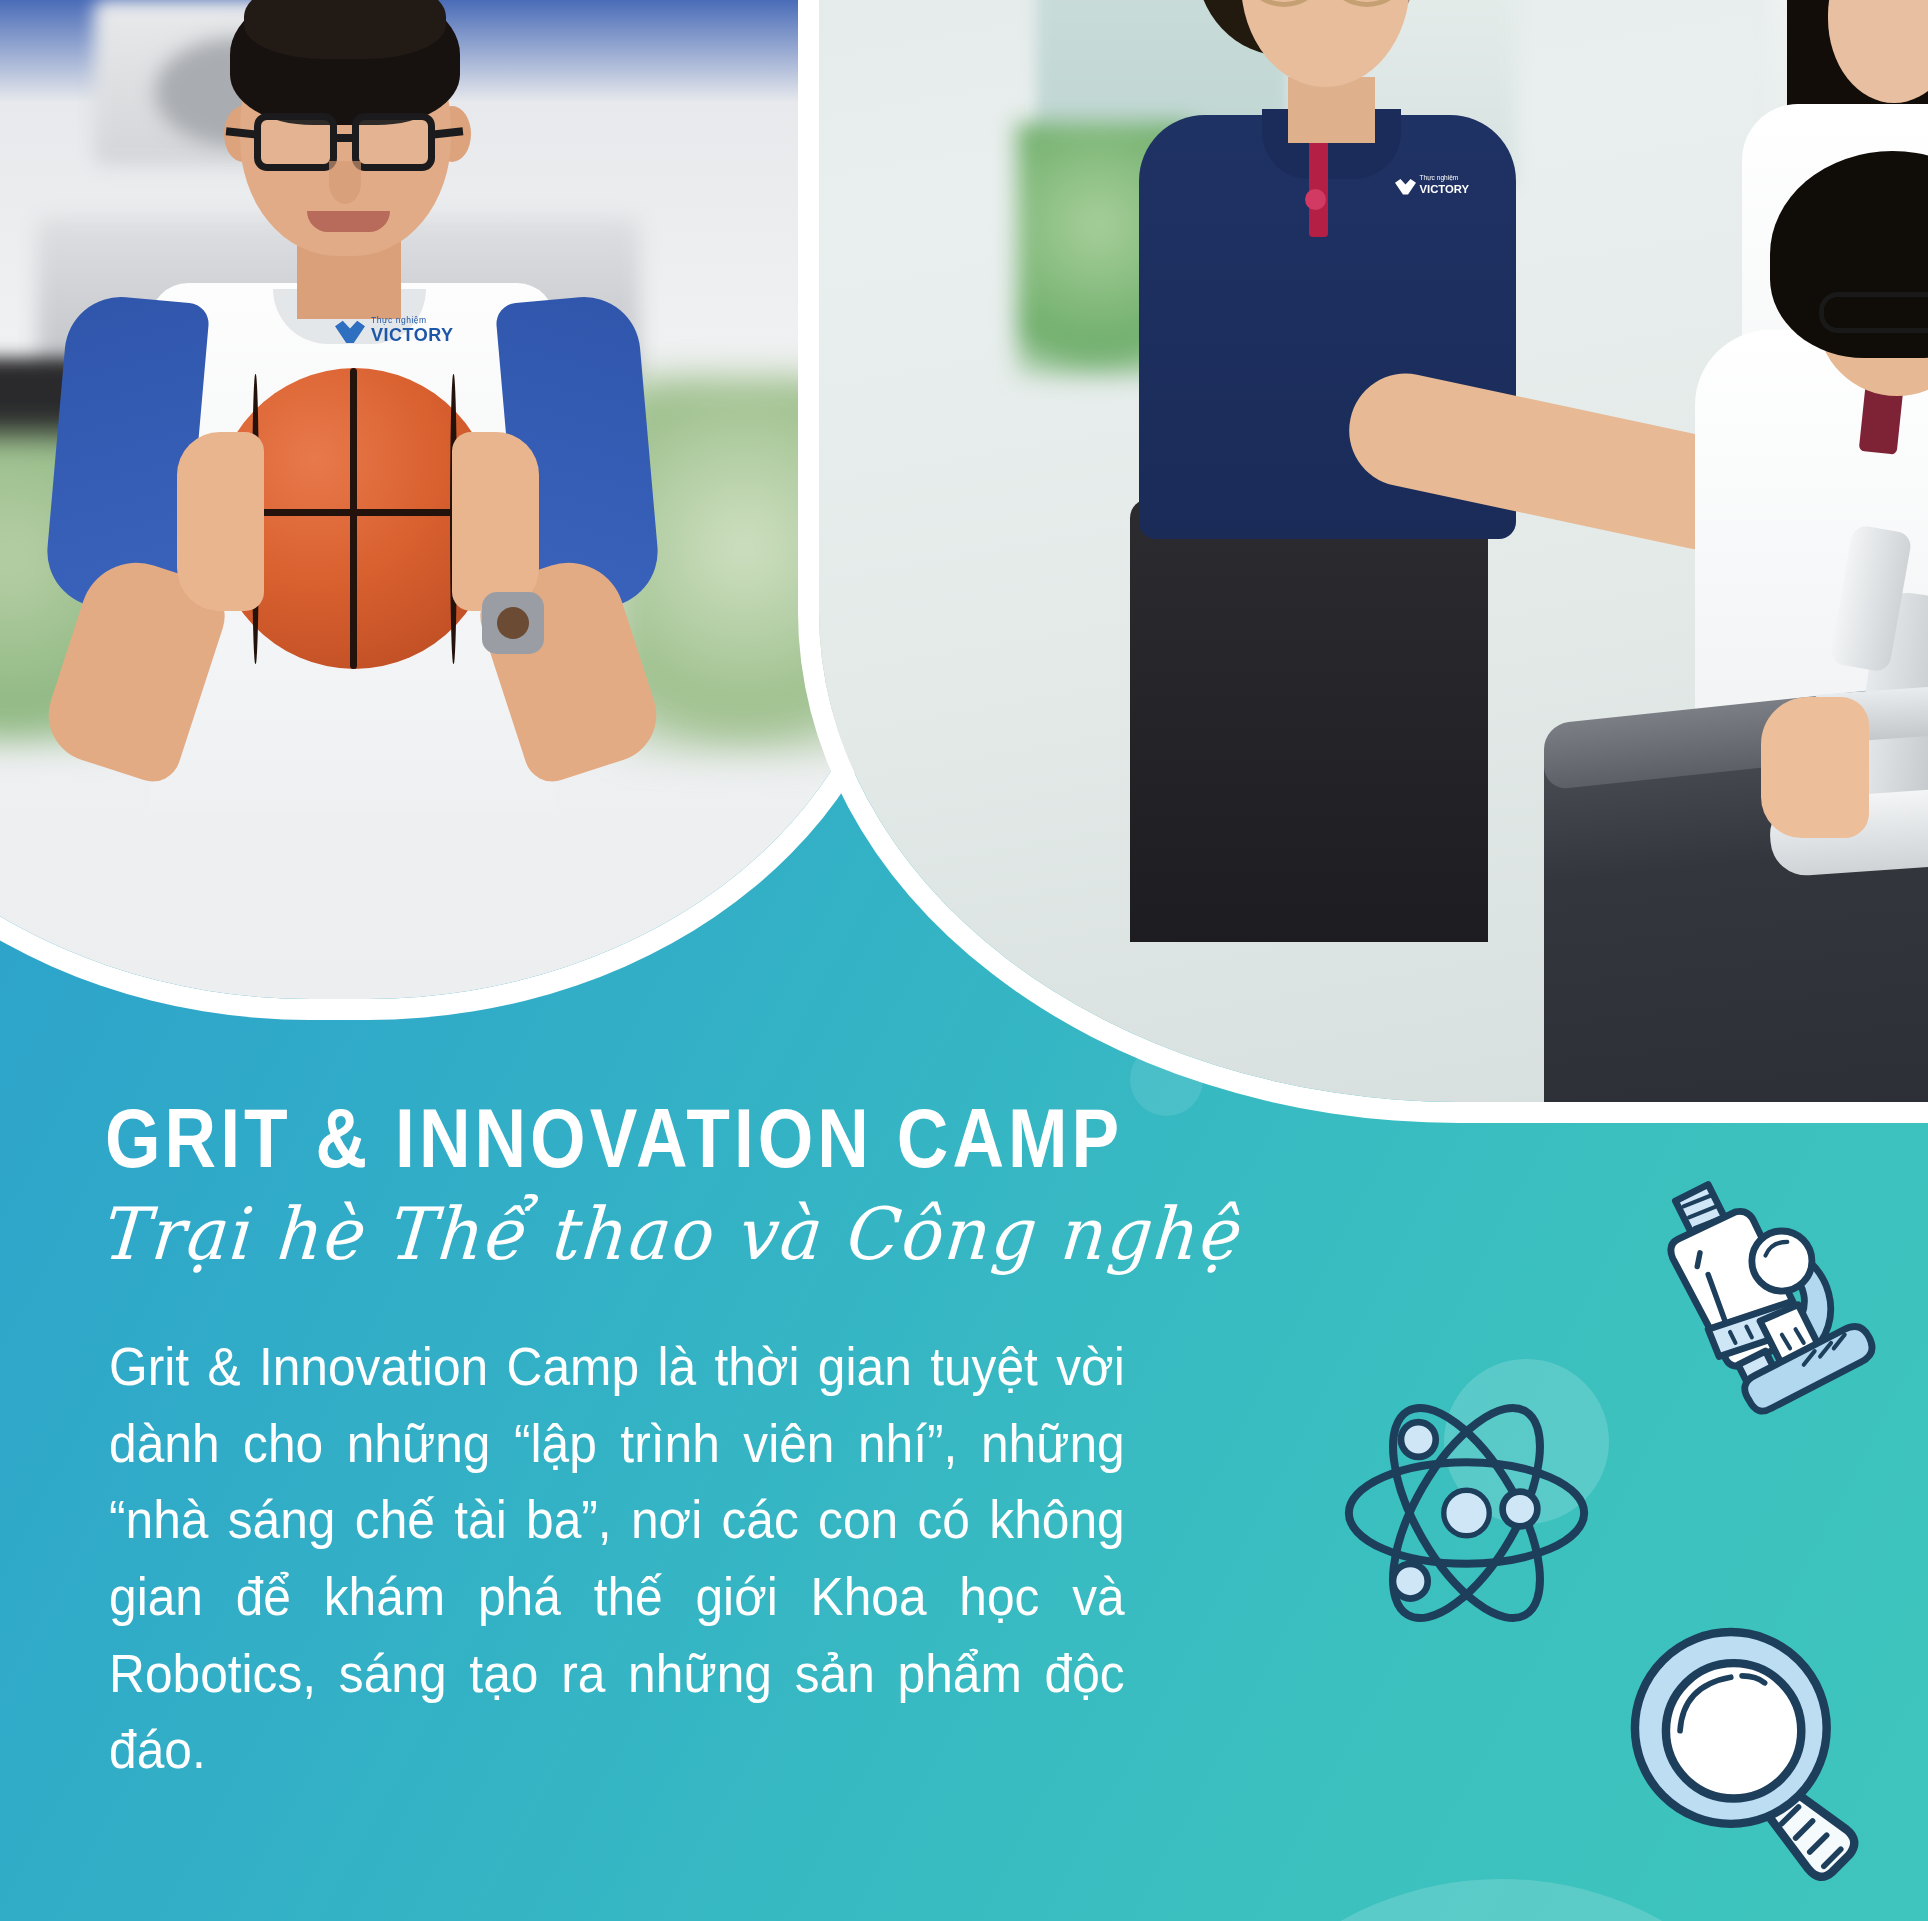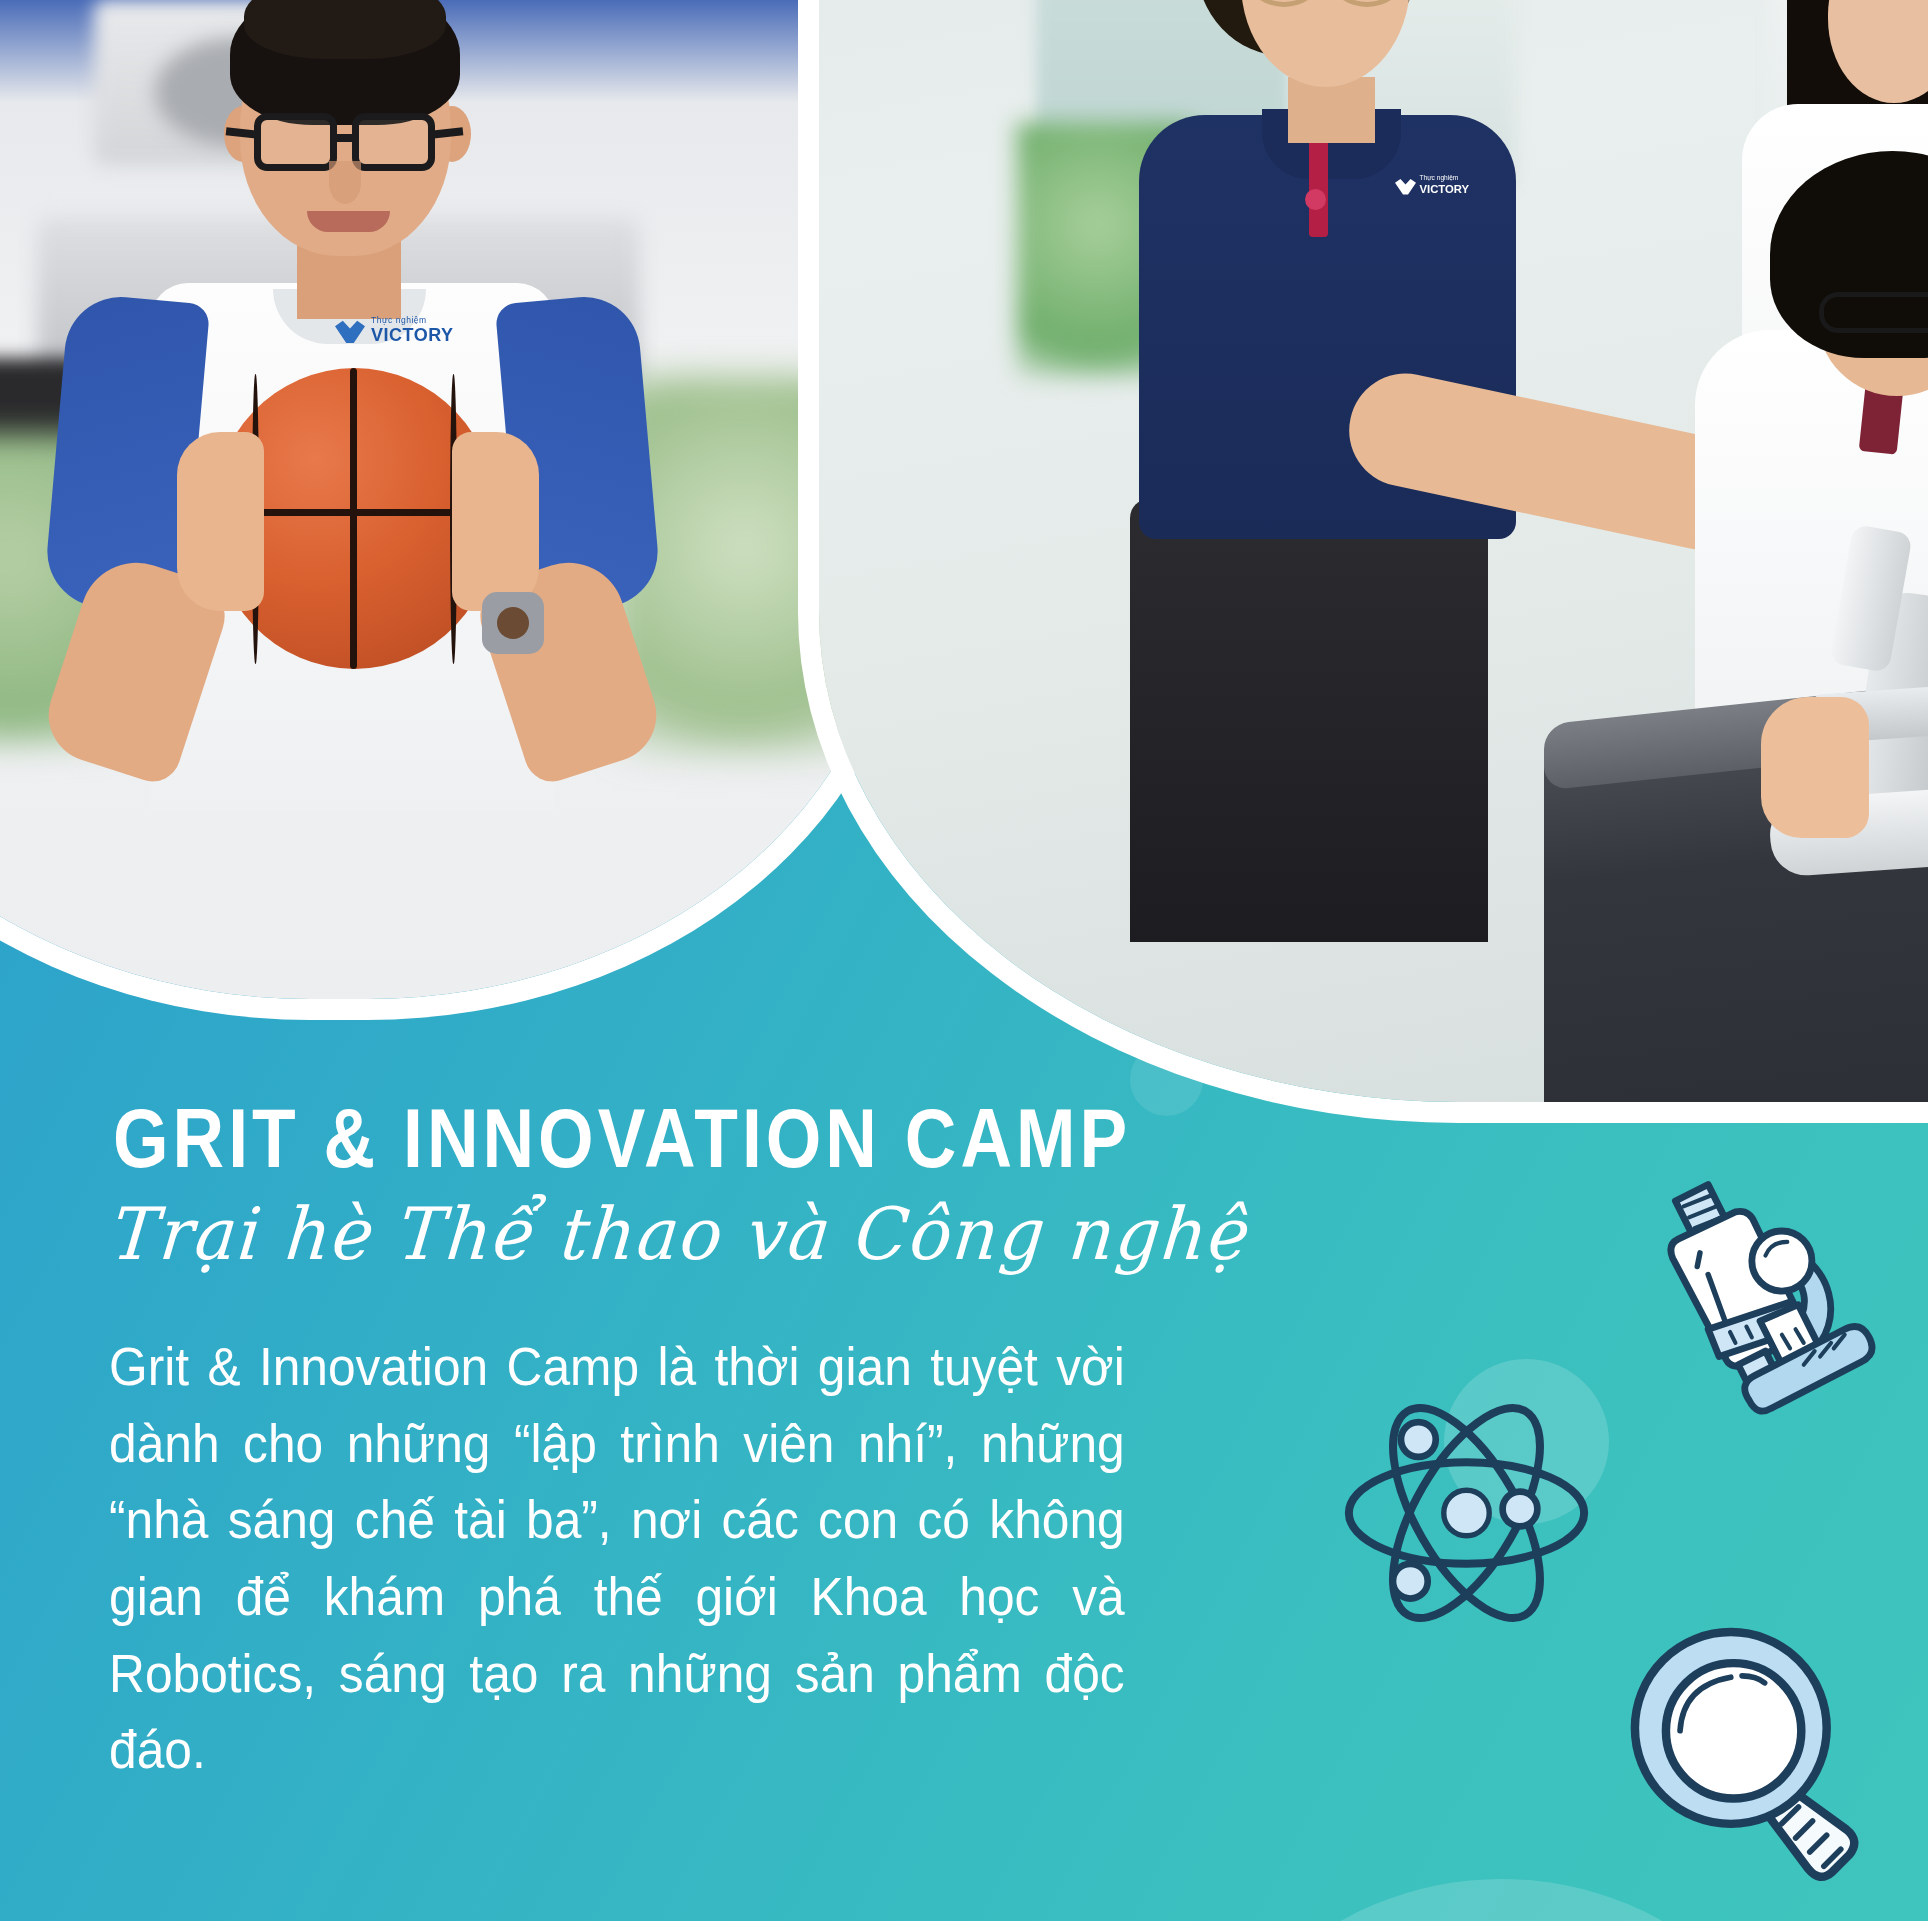--- a/index.html
+++ b/index.html
@@ -207,21 +207,21 @@
   #pr-ms-stage{ position:absolute; left:993px; top:942px; width:202px; height:49px;
     background:linear-gradient(180deg,#e9ecee,#c4c8cb); border-radius:11.3px; transform:rotate(-4deg); }
   #pr-ms-tube{ position:absolute; left:1022px; top:782px; width:60px; height:141px;
     background:linear-gradient(90deg,#f2f4f5,#cfd3d6); border-radius:15px; transform:rotate(10deg); }
   #pr-b-hand-l{ position:absolute; left:942px; top:951px; width:108px; height:141px;
     background:#ecbe9a; border-radius:47px 28px 24.5px 41px; }
 
   
   #content { position:absolute; left:0; top:1055px; width:1928px; height:867px; }
 
-  #title-block { position:absolute; left:105px; top:42px; width:1130px;margin-left:8px; }
+  #title-block { position:absolute; left:105px; top:42px; width:1130px; }
 
   #main-title {
     font-family:"Liberation Sans", sans-serif;
     font-weight:bold;
     font-size:83px;
     line-height:1;
     letter-spacing:4.7px;
     color:#ffffff;
     transform:scaleX(0.86);
     transform-origin:left center;

